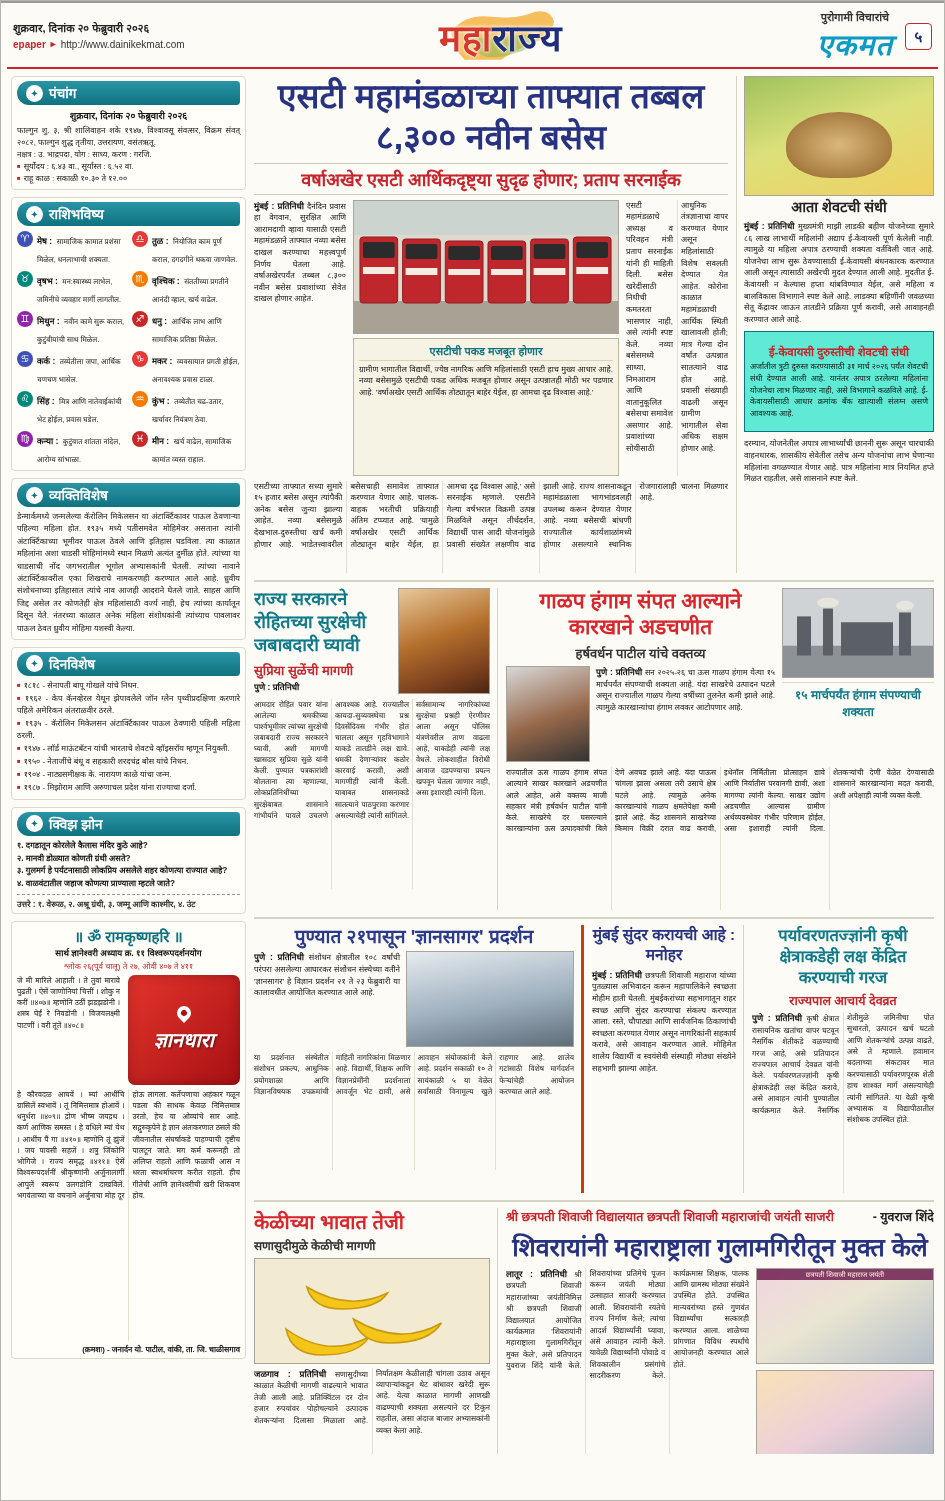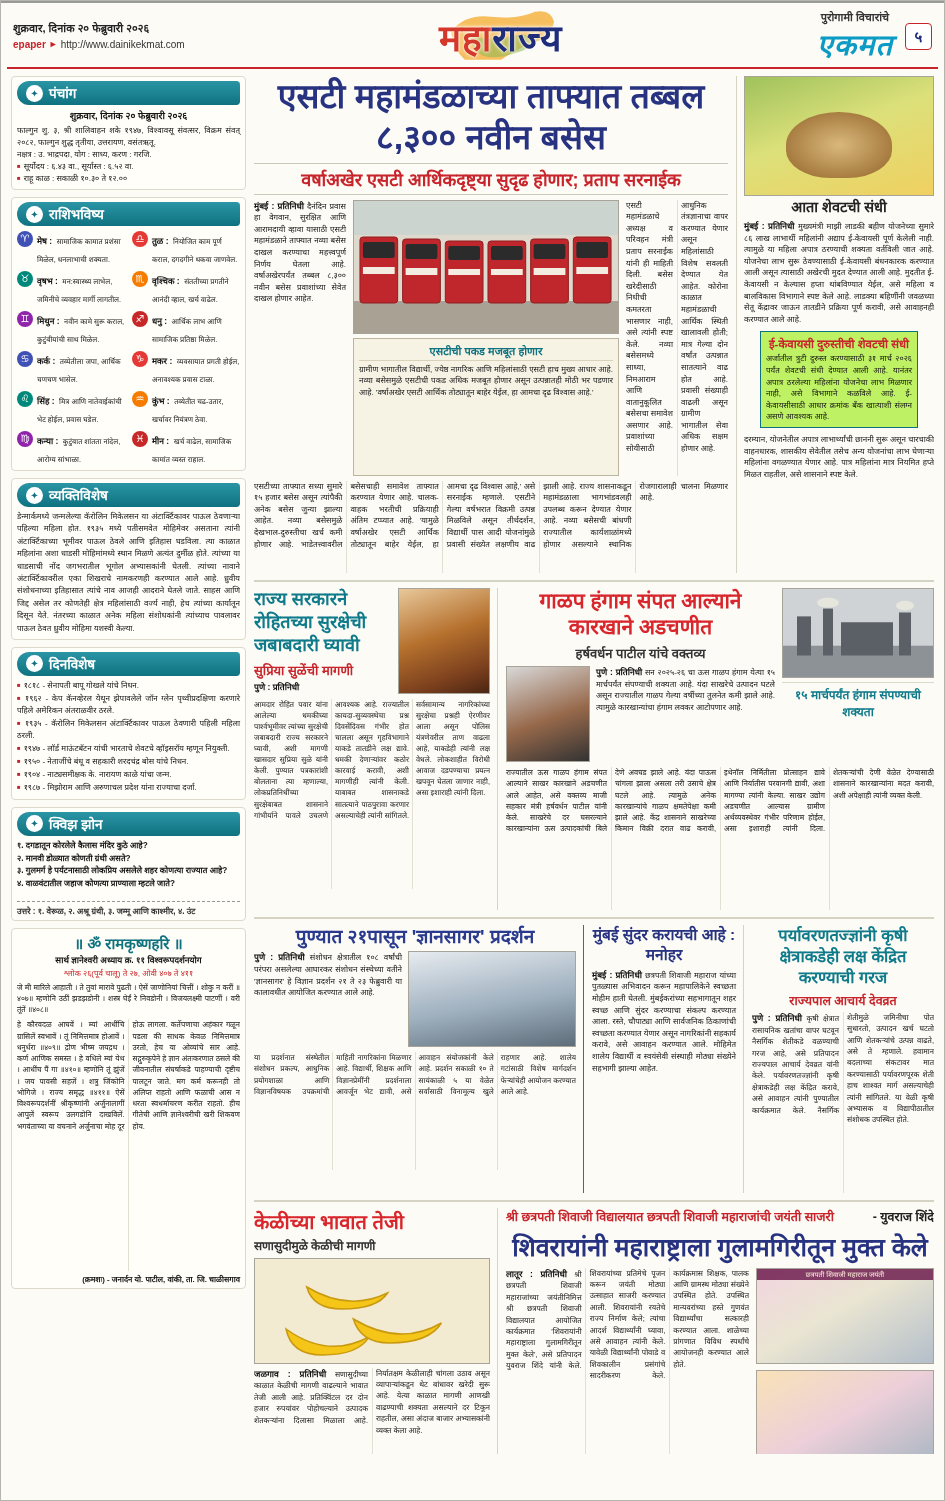--- a/index.html
+++ b/index.html
@@ -49,21 +49,21 @@
   .rashi-item:nth-child(6n+4) .rashi-icon { background:#f57c00; }
   .rashi-item:nth-child(6n+5) .rashi-icon { background:#8e24aa; }
   .rashi-item:nth-child(6n+6) .rashi-icon { background:#c62828; }
   .rashi-name { font-weight:bold; font-size:8.5px; }
   .rashi-text { font-size:7.3px; line-height:1.3; text-align:justify; }
 
   .vyakti-body { font-size:8px; line-height:1.55; text-align:justify; max-height:190px; overflow:hidden; }
   .din-item { font-size:8px; line-height:1.5; text-align:justify; margin-bottom:1px; }
   .din-item::before { content:"■"; color:#c8242b; font-size:6px; margin-right:3px; vertical-align:1px; }
   .quiz-q { font-size:8.2px; font-weight:bold; line-height:1.55; }
-  .quiz-ans { font-size:8.2px; margin-top:10px; border-top:1px dashed #999; padding-top:3px; font-weight:bold; color:#333; }
+  .quiz-ans { font-size:8.2px; margin-top:3px; border-top:1px dashed #999; padding-top:3px; font-weight:bold; color:#333; }
 
   .bhakti-head { text-align:center; color:#0f7280; font-weight:bold; font-size:15px; }
   .bhakti-sub { text-align:center; font-size:8.6px; font-weight:bold; margin-top:1px; }
   .bhakti-ref { text-align:center; font-size:8px; color:#c8242b; font-weight:normal; margin:1px 0 4px; }
   .bhakti-row { display:flex; gap:8px; }
   .bhakti-col1 { flex:1; font-size:7.5px; line-height:1.5; text-align:justify; overflow:hidden; }
   .dnyandhara { width:112px; height:110px; flex:none; background:linear-gradient(135deg,#e2342b,#a81014); border-radius:7px; color:#fff; display:flex; flex-direction:column; align-items:center; justify-content:center; gap:6px; box-shadow:inset 0 0 12px rgba(0,0,0,.25); }
   .dd-pin { width:14px; height:14px; background:#fff; border-radius:50% 50% 50% 0; transform:rotate(-45deg); position:relative; }
   .dd-pin::after { content:""; position:absolute; inset:4px; background:#a81014; border-radius:50%; }
   .dd-title { font-size:20px; font-weight:bold; font-style:italic; text-shadow:1px 1px 2px rgba(0,0,0,.45); }
@@ -88,21 +88,21 @@
   .lead-box-title { color:#0f7280; font-weight:bold; font-size:11px; text-align:center; border-bottom:1px solid #d9d1ba; padding-bottom:2px; margin-bottom:3px; }
   .lead-colB { flex:1; min-width:0; column-count:2; column-gap:8px; column-rule:1px solid #e3dfd2; overflow:hidden; }
   .lead-bottom { margin-top:5px; height:92px; overflow:hidden; column-count:5; column-gap:8px; column-rule:1px solid #e3dfd2; }
 
   
   .right-col { width:198px; flex:none; border-left:1px solid #d6d2c4; padding-left:7px; overflow:hidden; }
   .ladki-img { height:120px; background:linear-gradient(160deg,#9fc25c,#dce07a 45%,#f0d060); }
   .ladki-hands { position:absolute; left:22%; right:22%; top:30%; bottom:14%; background:radial-gradient(#d9b87c,#a5793d 75%); border-radius:50% 50% 42% 42%; }
   .ladki h2 { color:#c8242b; font-size:19px; line-height:1.25; text-align:center; margin:5px 0 2px; }
   .ladki h3 { color:#222; font-size:14.5px; text-align:center; margin-bottom:4px; }
-  .ladki-box { border:1.5px solid #0f7280; background:#bef264; padding:4px 5px; margin:6px 16px; }
+  .ladki-box { border:1.5px solid #0f7280; background:#5eead4; padding:12px 5px; margin:6px 0; }
   .ladki-box-title { color:#c8242b; font-weight:bold; font-size:11.5px; text-align:center; margin-bottom:2px; }
 
   
   .mid-row, .low-row, .bot-row { display:flex; gap:8px; margin-top:7px; border-top:2px solid #d6d2c4; padding-top:6px; overflow:hidden; }
   .mid-row { height:330px; }
   .low-row { height:276px; }
   .bot-row { height:288px; }
 
   .rohit { width:244px; flex:none; border-right:1px solid #d6d2c4; padding-right:7px; }
   .rohit-top { display:flex; gap:6px; }
@@ -116,21 +116,21 @@
   .galap-left { flex:1; min-width:0; }
   .galap h2 { color:#d8262c; font-size:21px; line-height:1.25; text-align:center; font-weight:bold; }
   .galap-sub { color:#333; font-size:13px; font-weight:bold; text-align:center; margin:4px 0 2px; }
   .galap-photo { width:84px; height:96px; flex:none; background:linear-gradient(160deg,#d8d8d8,#96684a 55%,#333); }
   .galap-leadrow { display:flex; gap:6px; margin-top:4px; }
   .galap-right { width:152px; flex:none; }
   .galap-factory { height:90px; }
   .galap-subbox-title { color:#0f7b8a; font-weight:bold; font-size:12px; text-align:center; margin:4px 0 2px; border-top:1px solid #ddd8c8; padding-top:3px; }
   .galap-body { margin-top:5px; column-count:4; column-gap:8px; column-rule:1px solid #e3dfd2; font-size:7.5px; line-height:1.5; text-align:justify; height:164px; overflow:hidden; }
 
-  .dnyansagar { width:330px; flex:none; border-right:1px solid #c2410c; padding-right:7px; }
+  .dnyansagar { width:330px; flex:none; border-right:3px solid #c2410c; padding-right:7px; }
   .dnyansagar h2 { color:#2a3a8e; font-size:19px; text-align:center; line-height:1.25; font-weight:bold; margin-bottom:3px; }
   .ds-row { display:flex; gap:6px; margin-top:2px; }
   .ds-photo { width:168px; height:96px; flex:none; background:linear-gradient(170deg,#e6ebef,#9fb0bf 55%,#5d6d7a); }
   .ds-body { margin-top:5px; column-count:4; column-gap:7px; column-rule:1px solid #e3dfd2; font-size:7.4px; line-height:1.5; text-align:justify; height:118px; overflow:hidden; }
 
   .mumbai { width:152px; flex:none; border-right:1px solid #d6d2c4; padding-right:7px; }
   .mumbai h2 { color:#273381; font-size:15.5px; line-height:1.3; text-align:center; font-weight:bold; margin-bottom:4px; }
 
   .paryavaran { flex:1; min-width:0; }
   .paryavaran h2 { color:#0f7b8a; font-size:16.5px; line-height:1.3; text-align:center; font-weight:bold; }
@@ -295,20 +295,24 @@
         <div class="quiz-q">४. वाळवंटातील जहाज कोणत्या प्राण्याला म्हटले जाते?</div>
         <div class="quiz-ans">उत्तरे : १. वेरूळ, २. अश्रू ग्रंथी, ३. जम्मू आणि काश्मीर, ४. उंट</div>
       </div>
 
       <div class="sec">
         <div class="bhakti-head">॥ ॐ रामकृष्णहरि ॥</div>
         <div class="bhakti-sub">सार्थ ज्ञानेश्वरी अध्याय क्र. ११ विश्वरूपदर्शनयोग</div>
         <div class="bhakti-ref">श्लोक २६(पूर्व चालू) ते २७, ओवी ४०७ ते ४११</div>
         <div class="bhakti-row">
           <div class="bhakti-col1">जे मी मारिले आहाती । ते तुवां मारावे पुढती । ऐसें जाणोनियां चित्तीं । शोकु न करीं ॥४०७॥ म्हणोनि उठीं झडझडोनी । शस्त्र घेईं रे निवडोनी । विजयलक्ष्मी पाटणीं । वरी तूंतें ॥४०८॥</div>
+          <div class="dnyandhara">
+            <span class="dd-pin"></span>
+            <span class="dd-title">ज्ञानधारा</span>
+          </div>
         </div>
         <div class="bhakti-cols">हे कौरवदळ आघवें । म्यां आधींचि ग्रासिलें स्वभावें । तूं निमित्तमात्र होआवें । धनुर्धरा ॥४०९॥ द्रोण भीष्म जयद्रथ । कर्ण आणिक समस्त । हे वधिले म्यां येथ । आधींच पैं गा ॥४१०॥ म्हणोनि तूं झुंजें । जय पावसी सहजें । शत्रु जिंकोनि भोगिजे । राज्य समृद्ध ॥४११॥ ऐसें विश्वरूपदर्शनीं श्रीकृष्णांनी अर्जुनालागीं आपुलें स्वरूप उलगडोनि दाखविलें. भगवंताच्या या वचनाने अर्जुनाचा मोह दूर होऊ लागला. कर्तेपणाचा अहंकार गळून पडला की साधक केवळ निमित्तमात्र उरतो, हेच या ओव्यांचे सार आहे. सद्गुरुकृपेने हे ज्ञान अंतःकरणात ठसले की जीवनातील संघर्षाकडे पाहण्याची दृष्टीच पालटून जाते. मग कर्म करूनही तो अलिप्त राहतो आणि फळाची आस न धरता स्वधर्माचरण करीत राहतो. हीच गीतेची आणि ज्ञानेश्वरीची खरी शिकवण होय.</div>
         <div class="bhakti-credit">(क्रमशः)  - जनार्दन यो. पाटील, वांकी, ता. जि. चाळीसगाव</div>
       </div>
 
     </aside>
 
     <main>
 
       <div class="top-row">

